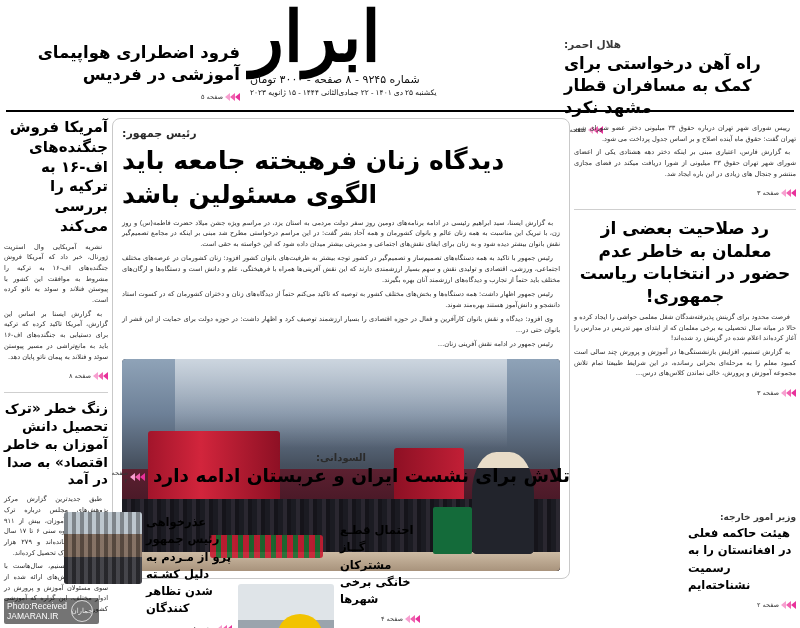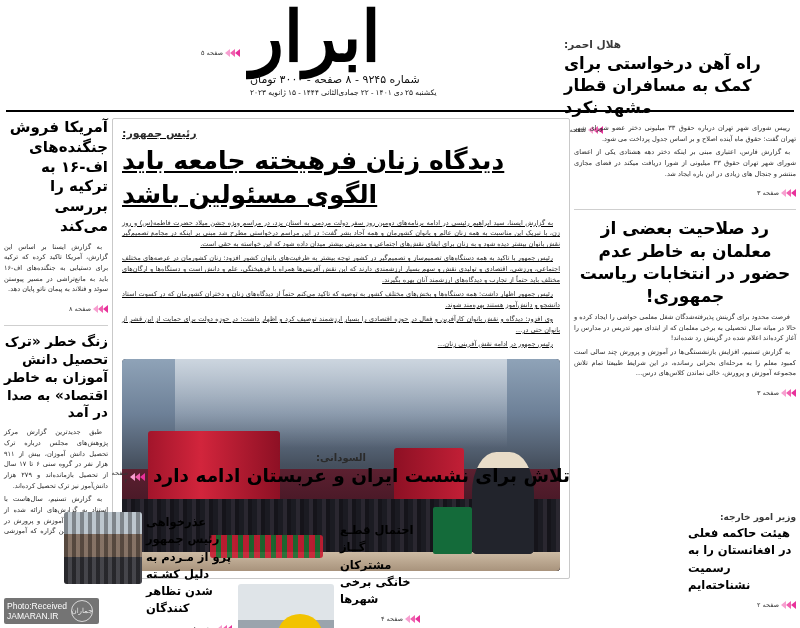--- a/index.html
+++ b/index.html
@@ -68,22 +68,22 @@
     font-size:6.6px; line-height:1.62; color:#2a2a2a; text-align:justify;
     margin-top:5px;
   }
   .brief-body p { margin-bottom:3px; text-indent:6px; }
   .hl-box { background:#f7c8dc; display:inline; padding:0 1px; }
 
   .divider { height:1px; background:#cfcfcf; margin:7px 0; }
 
   
   .center-card {
-    border:1px solid #c9c9c9; border-radius:2px;
-    padding:8px 9px 7px 9px; background:#fff;text-decoration:underline;
+    border:1px solid #c9c9c9; border-radius:8px;
+    padding:8px 9px 7px 9px; background:#fff;
   }
   .ctr-kicker {
     font-size:11px; font-weight:bold; color:#2b2b2b; text-align:left;
     margin-bottom:4px;
   }
   .ctr-head {
     font-size:25px; font-weight:bold; line-height:1.35; color:#000;
     text-align:left; margin-bottom:6px; letter-spacing:-0.3px;
   }
   .ctr-cols { display:flex; gap:10px; direction:rtl; }
@@ -179,38 +179,40 @@
         <span class="chev">
             <i></i>
             <i></i>
             <i></i>
           </span>
         <span>صفحه ۵</span>
       </div>
     </div>
 
     <div class="mh-left">
+      <div class="mh-head">فرود اضطراری هواپیمای آموزشی در فردیس</div>
       <div class="pagref">
         <span class="chev">
             <i></i>
             <i></i>
             <i></i>
           </span>
         <span>صفحه ۵</span>
       </div>
     </div>
   </div>
 
   <div class="rule" style="top:110px;"></div>
 
   <div class="col-left">
 
     <div class="brief">
       <div class="brief-head lg">آمریکا فروش جنگنده‌های اف-۱۶ به ترکیه را بررسی می‌کند</div>
       <div class="brief-body">
+        <p>نشریه آمریکایی وال استریت ژورنال، خبر داد که آمریکا فروش جنگنده‌های اف-۱۶ به ترکیه را مشروط به موافقت این کشور با پیوستن فنلاند و سوئد به ناتو کرده است.</p>
         <p>به گزارش ایسنا بر اساس این گزارش، آمریکا تاکید کرده که ترکیه برای دستیابی به جنگنده‌های اف-۱۶ باید به مانع‌تراشی در مسیر پیوستن سوئد و فنلاند به پیمان ناتو پایان دهد.</p>
       </div>
       <div class="pagref">
         <span class="chev">
             <i></i>
             <i></i>
             <i></i>
           </span>
         <span>صفحه ۸</span>
       </div>

